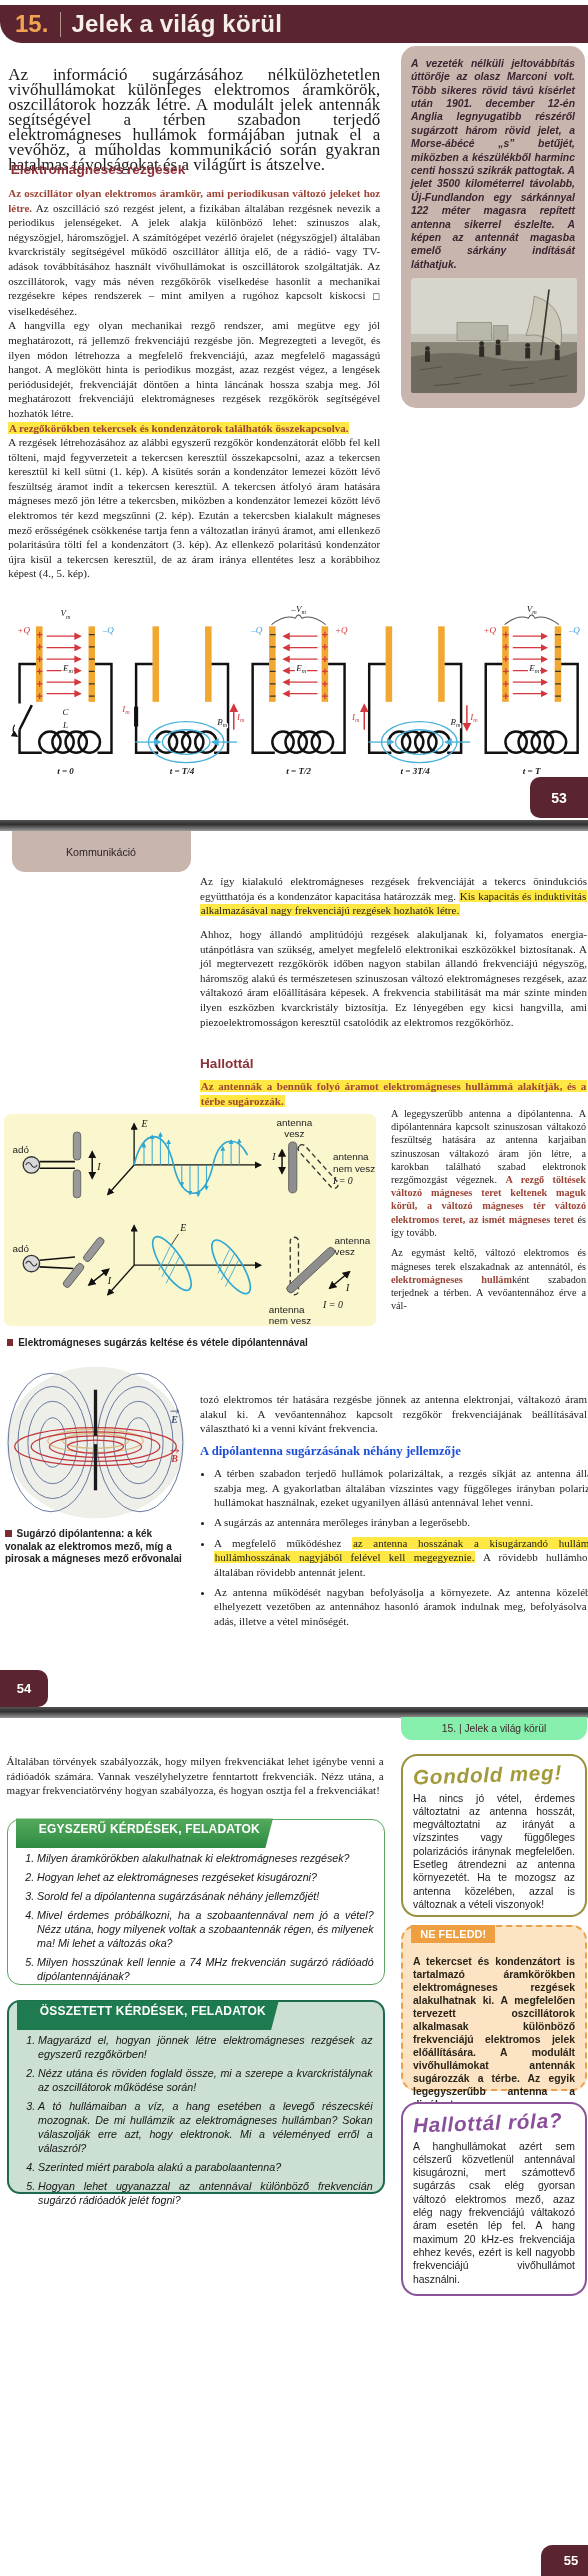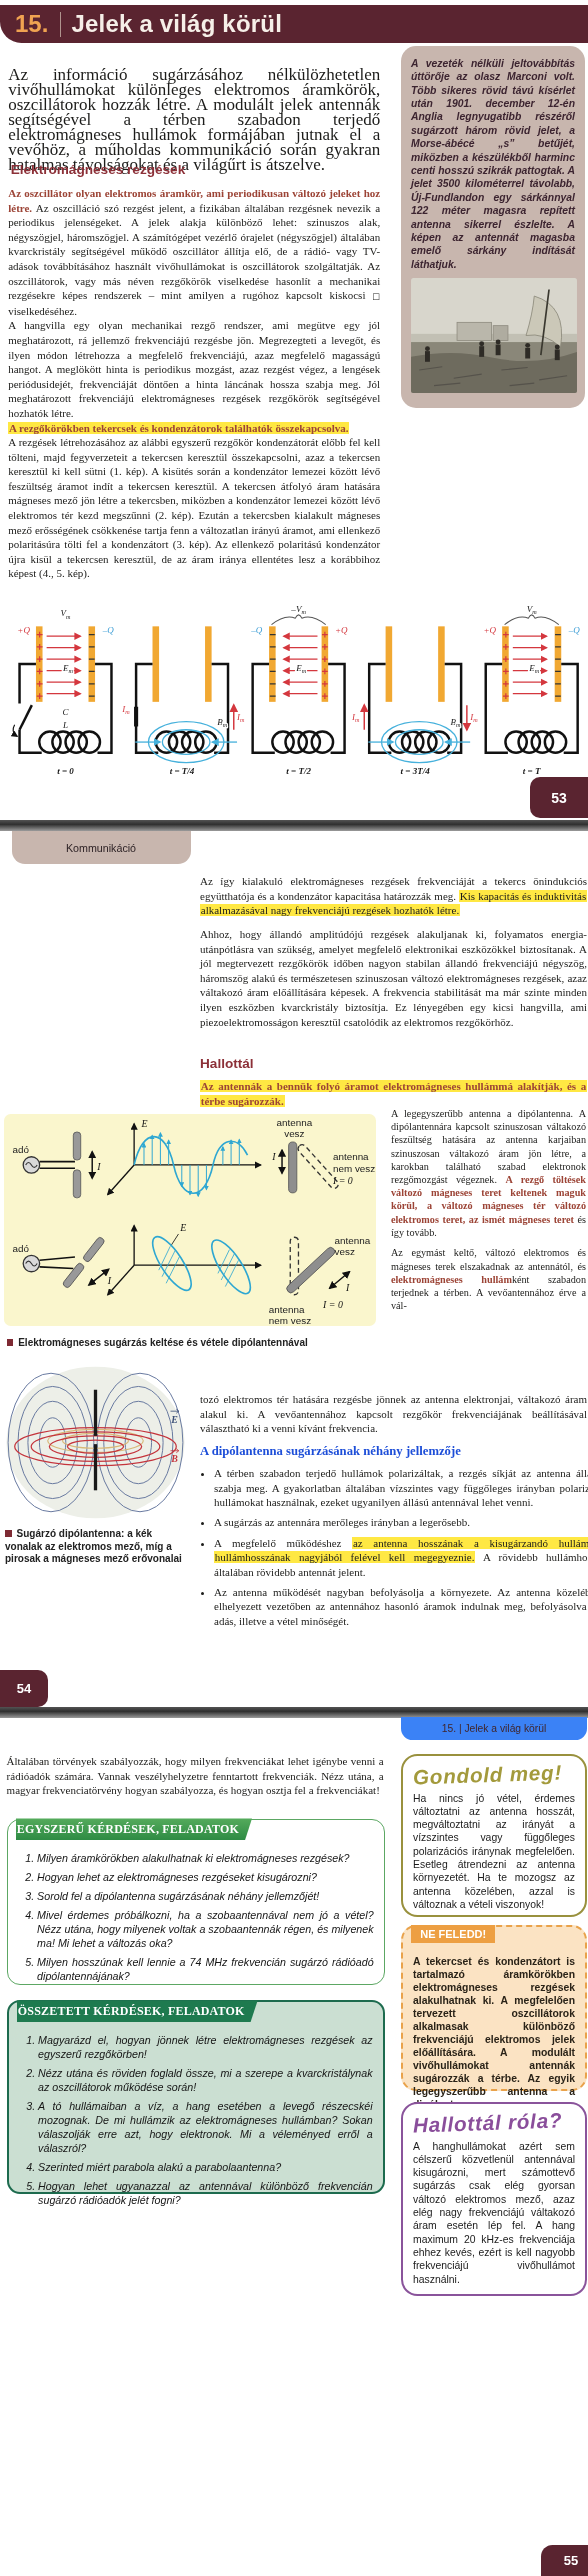--- a/index.html
+++ b/index.html
@@ -25,39 +25,39 @@
   .sidetext{margin:0;font-family:"Liberation Sans",sans-serif;font-style:italic;font-weight:bold;
             font-size:10.4px;line-height:13.4px;color:#3C2430}
   .photo{display:block;margin-top:6.6px;border-radius:2.5px}
   
   .ptab{background:#5A2430;color:#fff;font-family:"Liberation Sans",sans-serif;font-weight:bold;
         display:flex;align-items:center;justify-content:center}
   .ptab53{left:530px;top:777px;width:58px;height:41px;font-size:14px;border-radius:10px 0 0 10px}
   .ptab54{left:0;top:1670px;width:48px;height:37px;font-size:13px;border-radius:0 10px 10px 0}
   .ptab55{left:541px;top:2545px;width:60px;height:31px;font-size:13px;border-radius:11.5px 0 0 0}
   .edge{left:0;width:589px;height:10.7px;background:linear-gradient(180deg,#535353 0%,#303030 40%,#9b9b9b 100%)}
-  .ktab{left:11.5px;top:831px;width:179px;height:33px;background:#C8B6AE;border-radius:0 0 13px 13px;
+  .ktab{left:11.5px;top:831px;width:179px;height:41px;background:#C8B6AE;border-radius:0 0 13px 13px;
         font-family:"Liberation Sans",sans-serif;font-size:10.7px;color:#2E2326;
         display:flex;align-items:center;justify-content:center}
-  .htab{left:401px;top:1717px;width:186px;height:23px;background:#3b82f6;border-radius:0 0 11.5px 11.5px;
+  .htab{left:401px;top:1717px;width:186px;height:23px;background:#86efac;border-radius:0 0 11.5px 11.5px;
         font-family:"Liberation Sans",sans-serif;font-size:10.3px;color:#40262C;
         display:flex;align-items:center;justify-content:center}
   .ybox{left:4.1px;top:1114px;width:372px;height:212px;background:#FAF6CD;border-radius:6.6px}
   .cap{font-family:"Liberation Sans",sans-serif;font-size:10px;line-height:12.7px;font-weight:bold;color:#222;margin:0}
   .capsq{display:inline-block;width:6.6px;height:6.6px;background:#7E2A33;margin-right:5px}
   .colp{margin:0 0 7.4px 0;font-size:10.2px;line-height:13.2px}
   .subhead{margin:0;font-weight:bold;font-size:12.7px;color:#1d4ed8}
   .blts{margin:0;padding-left:14px;font-size:11px;line-height:14.5px}
   .blts li{margin-bottom:5.8px}
   
   .qbox{box-sizing:border-box;border-radius:13px}
   .qbox1{left:6.6px;top:1819px;width:378px;height:166px;background:#fff;border:1.6px solid #5CA763}
   .qbox2{left:6.6px;top:2000px;width:378px;height:194px;background:#CBDFD2;border:2.1px solid #1D6B4E}
-  .qband{position:absolute;top:-1.6px;left:8.2px;height:22px;line-height:22px;padding:0 13px 0 1px;
-         color:#fff;font-family:Liberation Serif, serif;font-weight:bold;font-size:12px;
+  .qband{position:absolute;top:-1.6px;left:8.2px;height:30px;line-height:22px;padding:0 13px 0 23px;
+         color:#fff;font-family:Liberation Sans, sans-serif;font-weight:bold;font-size:12px;
          letter-spacing:0.2px;clip-path:polygon(0 0,100% 0,97% 100%,0 100%)}
   .qband1{background:linear-gradient(180deg,#55AB5C,#2E8B44)}
   .qband2{background:#1E7A4F}
   .qlist{margin:31px 10px 0 11.5px;padding-left:18px;font-family:"Liberation Sans",sans-serif;
          font-style:italic;font-size:10.7px;line-height:14px;color:#151515;text-align:justify}
   .qlist li{margin-bottom:5px}
   .qlist li::marker{font-style:italic}
   
   .mbox{box-sizing:border-box;position:absolute;left:401px;width:186px;font-family:"Liberation Sans",sans-serif}
   .think{top:1754px;height:163px;background:#fff;border:2.5px solid #99913E;border-radius:16.4px;padding:5px 10px 6.6px}

